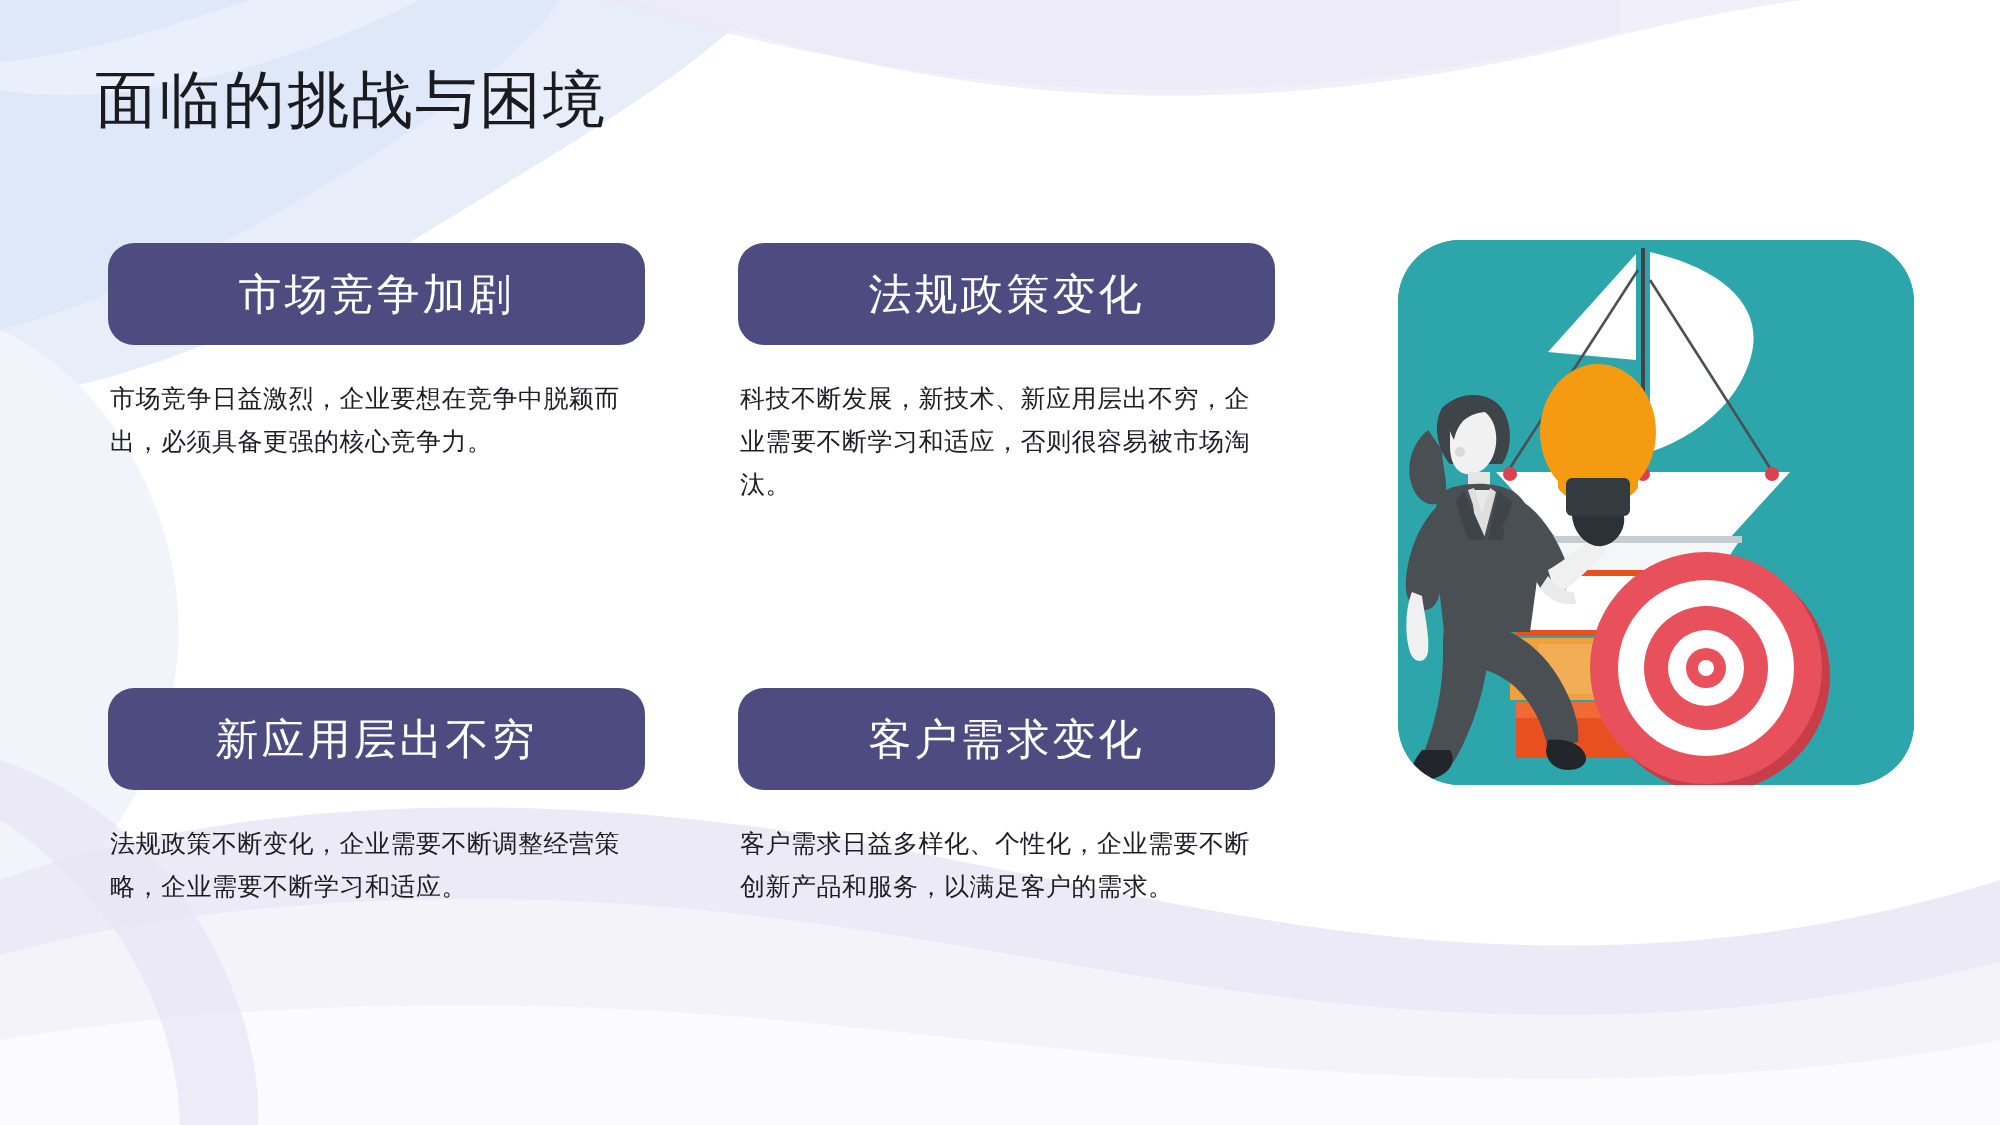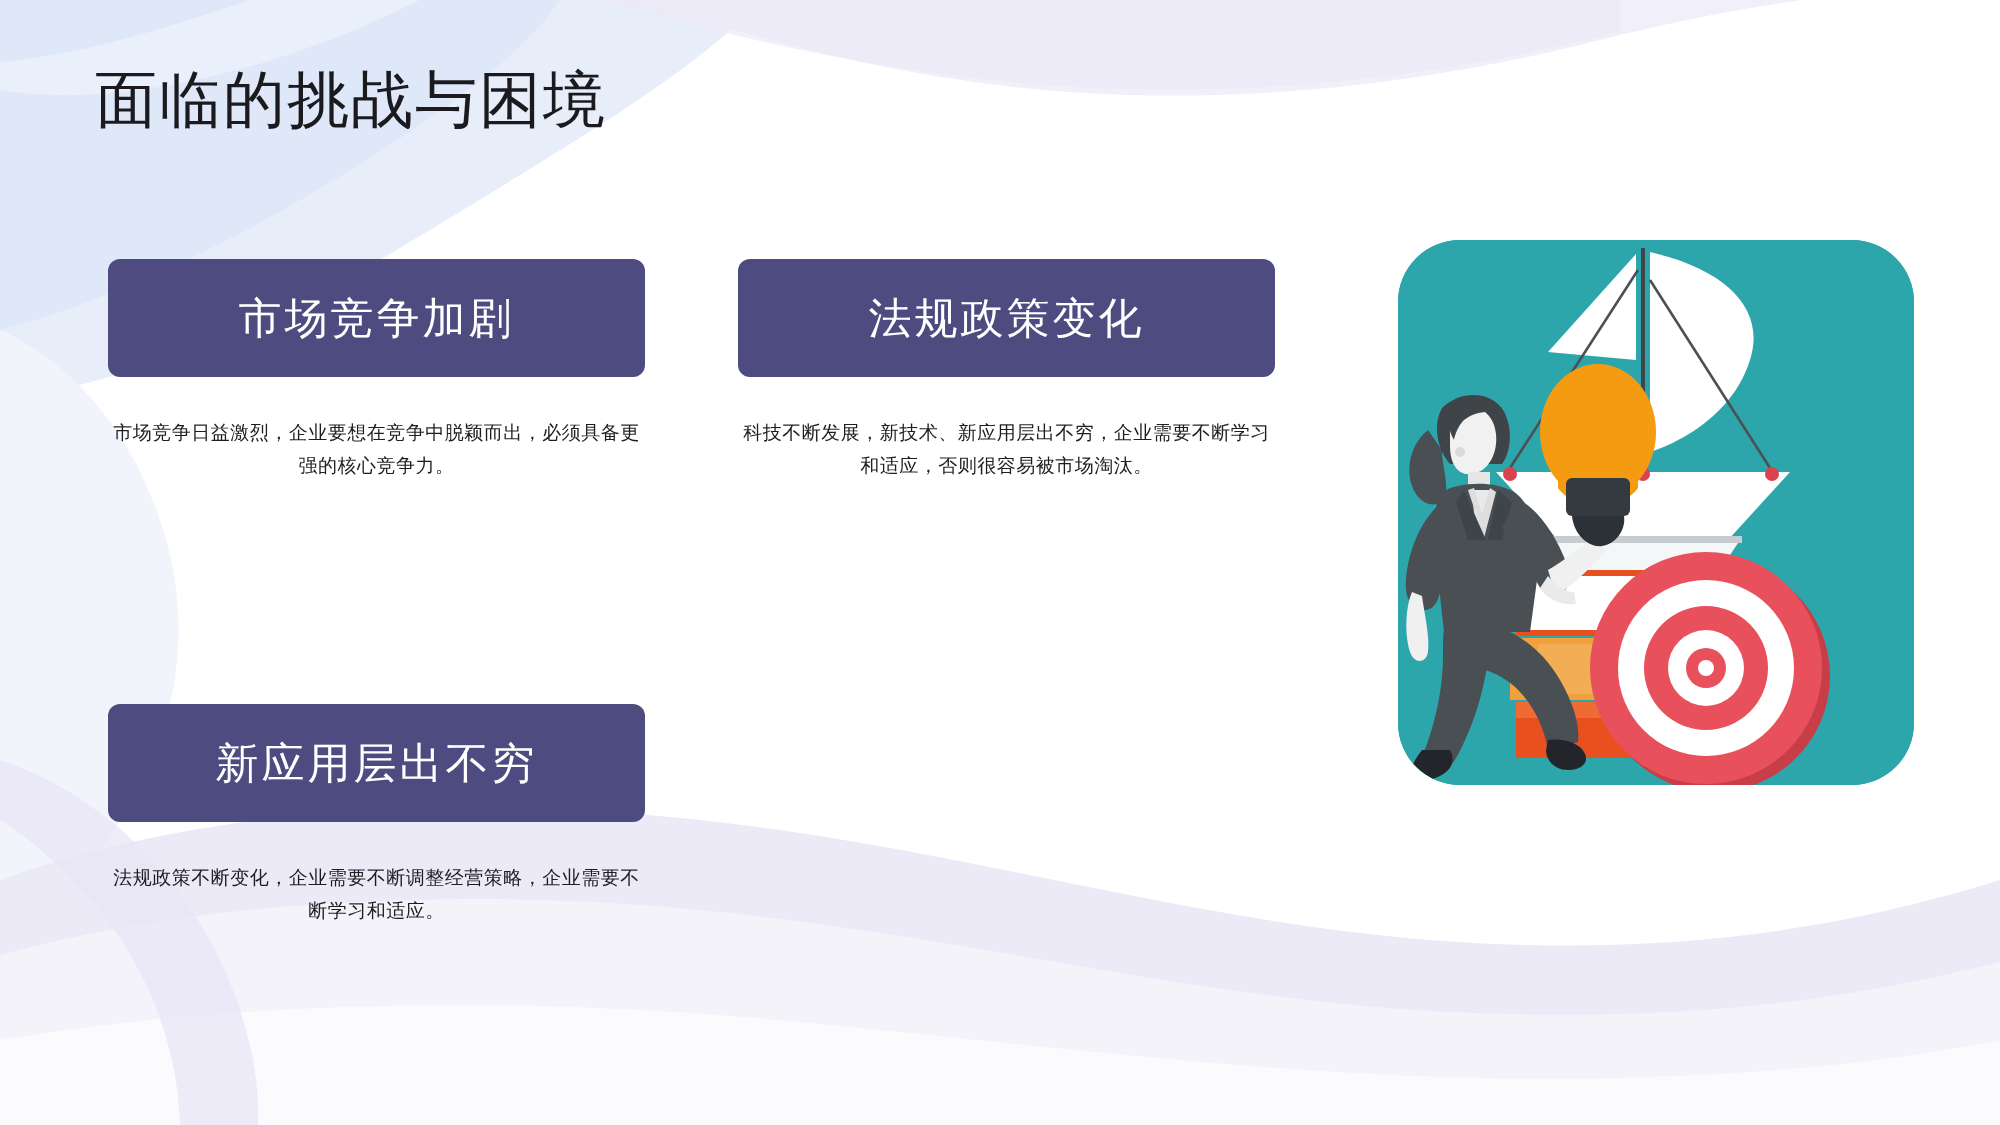--- a/index.html
+++ b/index.html
@@ -42,42 +42,40 @@
   .card{
     position:absolute;
     width:537px;
   }
   .card.c0{left:0;top:0;}
   .card.c1{left:630px;top:0;}
   .card.c2{left:0;top:445px;}
   .card.c3{left:630px;top:445px;}
 
   .card-head{
-    height:118px;
-    border-radius:12px;
+    height:102px;
+    border-radius:26px;
     background:#4e4b80;
     display:flex;
     align-items:center;
     justify-content:center;
     box-sizing:border-box;
-    margin-top:16px;
   }
   .card-head-label{
     color:#ffffff;
     font-size:43px;
     letter-spacing:3px;
     line-height:1;
     white-space:nowrap;
   }
   .card-body{
-    margin-top:40px;
+    margin-top:32px;
     color:#1e1e22;
-    font-size:19px;
+    font-size:25px;
     line-height:1.72;
-    text-align:center;
     padding:0 2px;
     letter-spacing:0.5px;
     text-indent:0;
   }
 
   
   .illustration{
     position:absolute;
     left:1398px;top:240px;
     width:516px;height:545px;
@@ -131,20 +129,26 @@
       <div class="card-body">科技不断发展，新技术、新应用层出不穷，企业需要不断学习和适应，否则很容易被市场淘汰。</div>
     </div>
 
     <div class="card c2">
       <div class="card-head">
         <span class="card-head-label">新应用层出不穷</span>
       </div>
       <div class="card-body">法规政策不断变化，企业需要不断调整经营策略，企业需要不断学习和适应。</div>
     </div>
 
+    <div class="card c3">
+      <div class="card-head">
+        <span class="card-head-label">客户需求变化</span>
+      </div>
+      <div class="card-body">客户需求日益多样化、个性化，企业需要不断创新产品和服务，以满足客户的需求。</div>
+    </div>
 
   </div>
 
   <div class="illustration">
     <svg viewBox="0 0 516 545" xmlns="http://www.w3.org/2000/svg" aria-hidden="true">
       <rect x="0" y="0" width="516" height="545" fill="#2ca6ab"></rect>
 
       <g>
 
         <rect x="243" y="8" width="4" height="230" fill="#3f4549"></rect>

